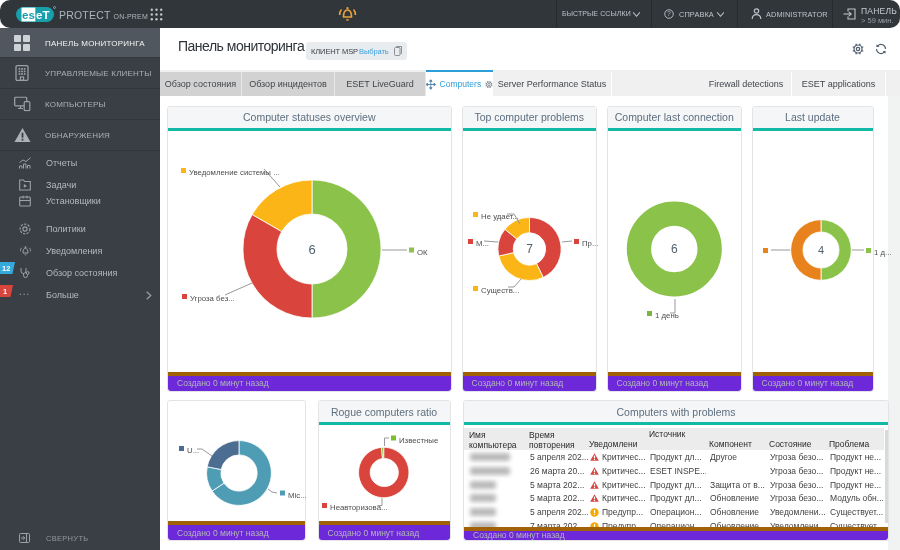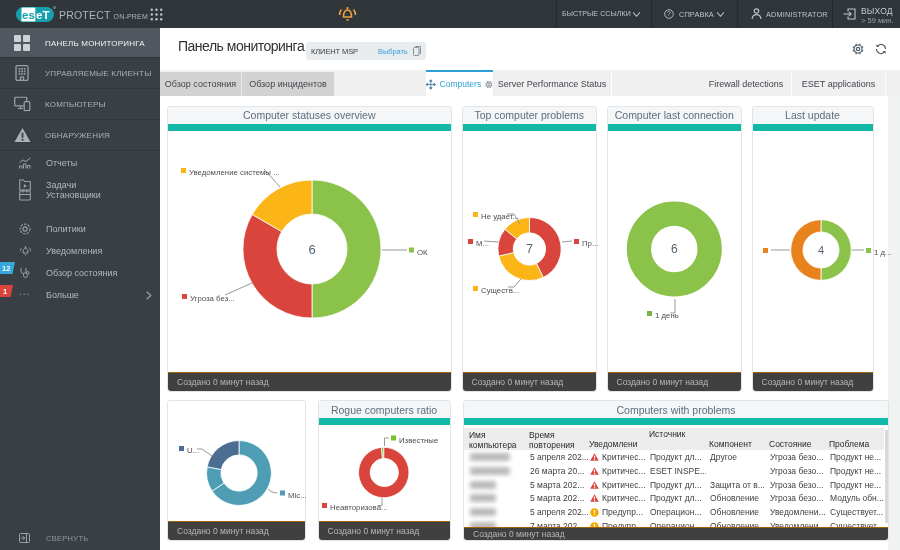--- a/index.html
+++ b/index.html
@@ -1,20 +1,20 @@
 <!DOCTYPE html>
 <html><head>
 <meta charset="utf-8">
 <style>
 * { margin:0; padding:0; box-sizing:border-box; }
 html,body { width:900px; height:550px; overflow:hidden; font-family:"Liberation Sans", sans-serif; background:#fff; }
 #page { position:relative; width:900px; height:550px; }
 .abs { position:absolute; }
 
-#topbar { position:absolute; left:0; top:0; width:900px; height:28px; background:#31363b; }
+#topbar { position:absolute; left:0; top:0; width:900px; height:28px; background:#31363b;border-radius:10px; }
 #topbar .sep { position:absolute; top:0; width:1px; height:28px; background:#26292d; }
 .tb-txt { color:#bfc4c9; font-size:7.4px; letter-spacing:.1px; }
 
 #sidebar { position:absolute; left:0; top:28px; width:160px; height:522px; background:#3a3f45; }
 .sd-item { position:absolute; left:0; width:160px; }
 .sd-big { height:31px; border-bottom:1px solid #32373c; }
 .sd-big .lbl { position:absolute; left:45px; top:50%; transform:translateY(-50%); font-size:8px; letter-spacing:.2px; color:#a9b0b6; }
 .sd-sel { background:#51575e; }
 .sd-sel .lbl { color:#f2f4f5; }
 .sd-small .lbl { position:absolute; left:46px; top:50%; transform:translateY(-50%); font-size:9px; color:#b3b9bf; }
@@ -26,23 +26,23 @@
 #ptitle { position:absolute; left:18px; top:10px; font-size:14px; color:#2e3338; letter-spacing:-0.5px; }
 #clientbox { position:absolute; left:146px; top:14px; height:18px; background:#e9ecee; border-radius:3px; padding:0 5px; display:flex; align-items:center; font-size:7.5px; letter-spacing:-0.1px; }
 
 #tabs { position:absolute; left:0; top:42px; width:740px; height:26px; background:#f0f0f1; }
 .tab { position:absolute; top:2px; height:24px; display:flex; align-items:center; justify-content:center; font-size:9px; color:#41464b; }
 .tab-d { background:#d2d2d2; border-right:1px solid #e9e9e9; }
 .tab-l { background:#f0f0f1; border-right:1px solid #fff; }
 .tab-a { background:#fff; border-top:2px solid #2d9fd8; color:#2d9fd8; top:0; height:26px; font-size:8.5px; }
 
 .card { position:absolute; background:#fff; border:1px solid #e2e4e6; border-radius:3px; }
-.card-h { position:absolute; left:0; top:0; right:0; height:24px; background:#f5f6f7; border-bottom:7px solid #14b8a6; border-radius:3px 3px 0 0;
+.card-h { position:absolute; left:0; top:0; right:0; height:24px; background:#f5f6f7; border-bottom:3px solid #14b8a6; border-radius:3px 3px 0 0;
   display:flex; align-items:center; justify-content:center; font-size:10.5px; color:#5d6e7f; }
-.card-f { position:absolute; left:0; right:0; bottom:0; height:19px; background:#404040; border-top:1px solid #a16207; border-radius:0 0 3px 3px;
+.card-f { position:absolute; left:0; right:0; bottom:0; height:19px; background:#6d28d9; border-top:4px solid #a16207; border-radius:0 0 3px 3px;
   display:flex; align-items:center; padding-left:9px; font-size:8.5px; color:#b3b7ba; }
 
 #tbl { position:absolute; left:0; top:24px; right:4px; bottom:0; overflow:hidden; font-size:9.5px; color:#3f3f3f; }
 .th { position:absolute; top:3px; height:22px; font-weight:normal; color:#2b2b2b; font-size:8.5px; padding:2px 0 0 4px; line-height:10px; }
 .tr { position:absolute; height:14px; line-height:14px; white-space:nowrap; overflow:hidden; padding-left:5px; font-size:8.5px; }
 .blur { position:absolute; height:8px; background:#b9b9b9; filter:blur(2px); border-radius:2px; }
 </style>
 </head>
 <body>
 <div id="page">
@@ -96,21 +96,21 @@
       <circle cx="5.5" cy="3" r="2.2" fill="none" stroke="#bfc4c9" stroke-width="1.2"></circle>
       <path d="M1.2 11 C1.2 7.8 3 6.6 5.5 6.6 C8 6.6 9.8 7.8 9.8 11" fill="none" stroke="#bfc4c9" stroke-width="1.2"></path>
     </svg>
     <span class="tb-txt abs" style="left:766px;top:10px">ADMINISTRATOR</span>
     <div class="sep" style="left:832px"></div>
     <svg class="abs" style="left:843px;top:8px" width="13" height="12" viewBox="0 0 13 12">
       <path d="M5 3.5 L5 1 L12 1 L12 11 L5 11 L5 8.5" fill="none" stroke="#bfc4c9" stroke-width="1.1"></path>
       <line x1="0.5" y1="6" x2="8" y2="6" stroke="#bfc4c9" stroke-width="1.1"></line>
       <path d="M5.8 3.8 L8.2 6 L5.8 8.2" fill="none" stroke="#bfc4c9" stroke-width="1.1"></path>
     </svg>
-    <span class="abs" style="left:861px;top:6px;font-size:8.5px;color:#c6cbd0;letter-spacing:.2px">ВЫХОД</span>
+    <span class="abs" style="left:861px;top:6px;font-size:8.5px;color:#c6cbd0;letter-spacing:.2px">ПАНЕЛЬ</span>
     <span class="abs" style="left:861px;top:16px;font-size:7.5px;color:#9a9fa4">&gt; 59 мин.</span>
   </div>
   <div id="sidebar">
     <div class="sd-item sd-big sd-sel" style="top:0;height:30px">
       <svg class="sd-ico" width="16" height="16" viewBox="0 0 16 16">
           <g fill="#cdd2d6">
         <rect x="0" y="0" width="7" height="7" rx="1"></rect>
             <rect x="9" y="0" width="7" height="7" rx="1"></rect>
         <rect x="0" y="9" width="7" height="7" rx="1"></rect>
             <rect x="9" y="9" width="7" height="7" rx="1"></rect>
@@ -160,21 +160,21 @@
       </svg>
       <span class="lbl">Отчеты</span>
     </div>
     <div class="sd-item sd-small" style="top:146px;height:22px">
       <svg class="sd-ico2" width="12" height="12" viewBox="0 0 12 12">
         <path d="M0.7 2.5 L0.7 1 L4.5 1 L5.5 2.5 L11.3 2.5 L11.3 11 L0.7 11 Z" fill="none" stroke="#9aa1a7" stroke-width="1.1"></path>
         <path d="M4.8 5 L8 6.9 L4.8 8.8 Z" fill="#9aa1a7"></path>
       </svg>
       <span class="lbl">Задачи</span>
     </div>
-    <div class="sd-item sd-small" style="top:156px;height:22px">
+    <div class="sd-item sd-small" style="top:162px;height:22px">
       <svg class="sd-ico2" width="12" height="12" viewBox="0 0 12 12">
         <rect x="0.7" y="2" width="10.6" height="9" rx="1" fill="none" stroke="#9aa1a7" stroke-width="1.1"></rect>
         <line x1="0.7" y1="5.5" x2="11.3" y2="5.5" stroke="#9aa1a7" stroke-width="1.1"></line>
         <line x1="4" y1="0.7" x2="4" y2="3.5" stroke="#9aa1a7" stroke-width="1.1"></line>
           <line x1="8" y1="0.7" x2="8" y2="3.5" stroke="#9aa1a7" stroke-width="1.1"></line>
       </svg>
       <span class="lbl">Установщики</span>
     </div>
     <div class="sd-item sd-small" style="top:190px;height:22px">
       <svg class="sd-ico2" width="12" height="12" viewBox="0 0 12 12">
@@ -221,21 +221,21 @@
         <path d="M2 5 L5.5 5 M4 3.2 L5.8 5 L4 6.8" fill="none" stroke="#9aa1a7" stroke-width="1"></path>
       </svg>
       <span class="lbl" style="position:absolute;left:46px;top:50%;transform:translateY(-50%);font-size:7.5px;letter-spacing:.3px;color:#91979e">СВЕРНУТЬ</span>
     </div>
   </div>
   <div id="main">
     <div id="pagehead">
       <span id="ptitle">Панель мониторинга</span>
       <div id="clientbox">
         <span style="color:#3a3f44;font-size:7.5px">КЛИЕНТ MSP</span>
-        <span style="color:#3aa0dc;margin-left:20px;font-size:7.5px">Выбрать</span>
+        <span style="color:#3aa0dc;margin-left:1px;font-size:7.5px">Выбрать</span>
         <svg style="margin-left:5px" width="8" height="10" viewBox="0 0 8 10">
           <rect x="0.5" y="1.5" width="5.5" height="8" rx="1" fill="none" stroke="#8b9196" stroke-width="1"></rect>
           <path d="M2.5 1.5 L2.5 0.5 L7.5 0.5 L7.5 7.5 L6.5 7.5" fill="none" stroke="#8b9196" stroke-width="1"></path>
         </svg>
       </div>
       <svg class="abs" style="left:692px;top:15px" width="12" height="12" viewBox="0 0 12 12">
         <g stroke="#4e5d6c" stroke-width="1.2">
             <circle cx="6" cy="6" r="4" fill="none"></circle>
             <circle cx="6" cy="6" r="1.7" fill="none"></circle>
             <line x1="9.70" y1="7.53" x2="11.27" y2="8.18"></line>
@@ -251,20 +251,21 @@
       <svg class="abs" style="left:715px;top:15px" width="12" height="12" viewBox="0 0 24 24">
         <path d="M21 12 A9 9 0 0 0 5.6 5.6 L3.5 7.7" fill="none" stroke="#4e5d6c" stroke-width="2.2"></path>
         <path d="M3 12 A9 9 0 0 0 18.4 18.4 L20.5 16.3" fill="none" stroke="#4e5d6c" stroke-width="2.2"></path>
         <path d="M2.8 2.5 L3.3 8.2 L9 7.7 Z" fill="#4e5d6c"></path>
         <path d="M21.2 21.5 L20.7 15.8 L15 16.3 Z" fill="#4e5d6c"></path>
       </svg>
     </div>
     <div id="tabs">
       <div class="tab tab-d" style="left:0;width:82px">Обзор состояния</div>
       <div class="tab tab-d" style="left:82px;width:93px">Обзор инцидентов</div>
+      <div class="tab tab-d" style="left:175px;width:91px">ESET LiveGuard</div>
       <div class="tab tab-a" style="left:266px;width:67px">
         <svg width="11" height="11" viewBox="0 0 12 12" style="margin-right:4px">
           <g stroke="#4a82a8" stroke-width="1.1" fill="#4a82a8">
             <line x1="6" y1="1.5" x2="6" y2="10.5"></line>
               <line x1="1.5" y1="6" x2="10.5" y2="6"></line>
             <path d="M6 0 L7.6 2 L4.4 2 Z"></path>
               <path d="M6 12 L7.6 10 L4.4 10 Z"></path>
             <path d="M0 6 L2 4.4 L2 7.6 Z"></path>
               <path d="M12 6 L10 4.4 L10 7.6 Z"></path>
           </g>

